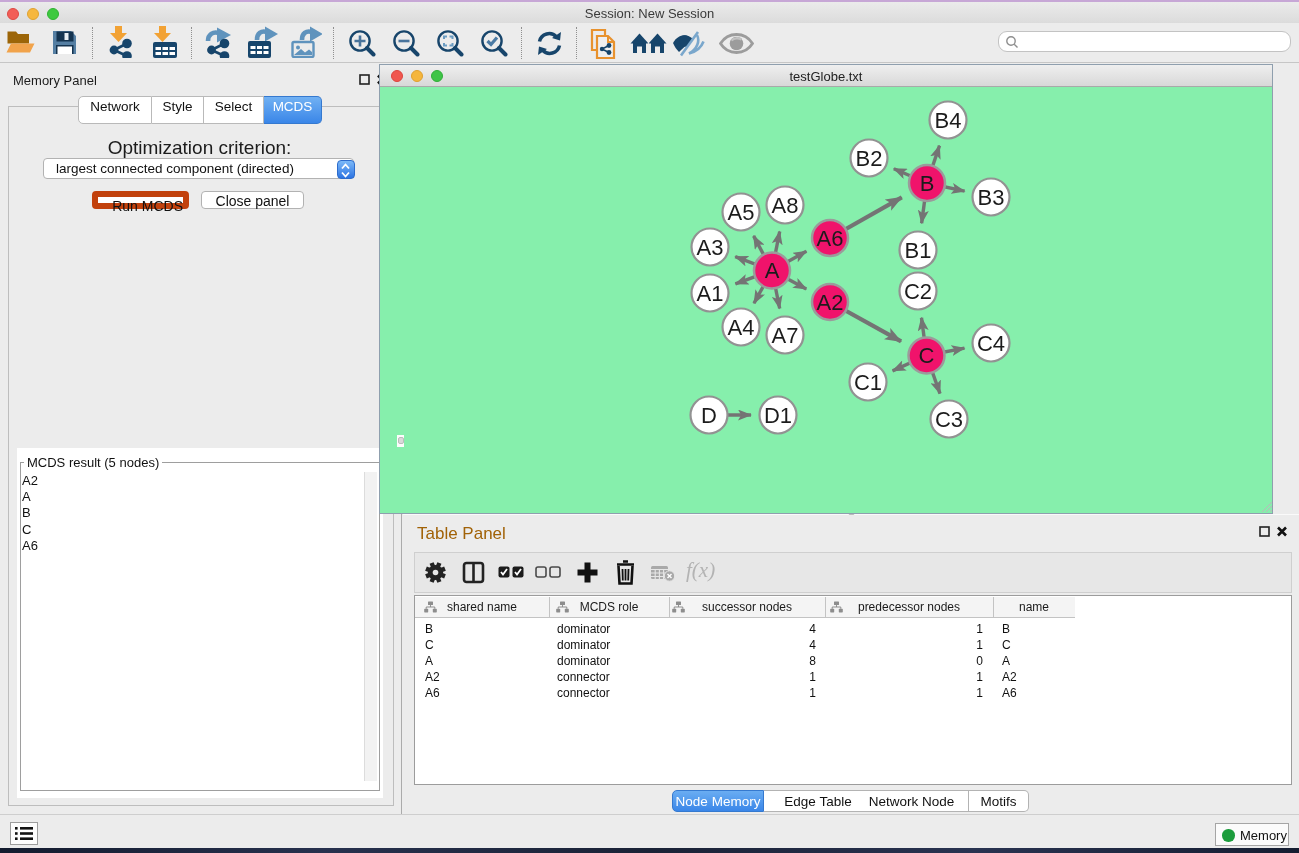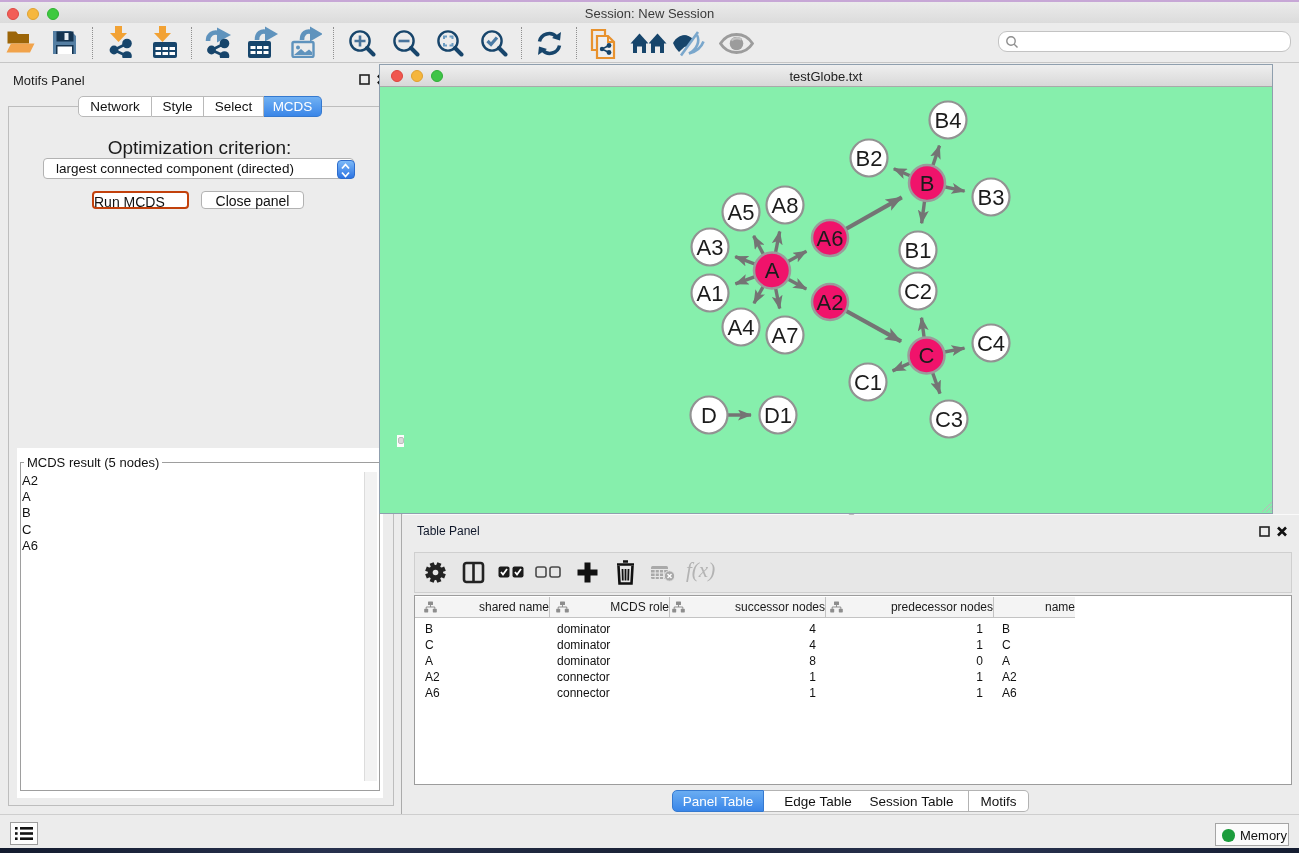--- a/index.html
+++ b/index.html
@@ -1,24 +1,24 @@
 <!DOCTYPE html>
 <html><head><meta charset="utf-8"><style>
 *{margin:0;padding:0;box-sizing:border-box}
 html,body{width:1299px;height:853px;overflow:hidden}
 body{font-family:"Liberation Sans",sans-serif;position:relative;background:#ececec}
 .abs{position:absolute}
 .tsep{position:absolute;top:27px;height:32px;width:0;border-left:1px dotted #8f8f8f}
 .light{width:12.5px;height:12.5px;border-radius:50%;position:absolute;top:5.5px}
 .ilight{width:12px;height:12px;border-radius:50%;position:absolute;top:69px}
-.tab{position:absolute;top:96px;height:21px;border:1px solid #b9b9b9;background:#fff;color:#111;
+.tab{position:absolute;top:96px;height:28px;border:1px solid #b9b9b9;background:#fff;color:#111;
  font-size:13.5px;text-align:center;line-height:20px}
 .btab{position:absolute;top:790px;height:22px;border:1px solid #b3b3b3;background:#fff;color:#111;
  font-size:13.5px;text-align:center;line-height:21px}
-.hcell{position:absolute;top:597px;height:21px;font-size:12px;color:#1a1a1a;text-align:right;line-height:21px}
+.hcell{position:absolute;top:597px;height:21px;font-size:12px;color:#1a1a1a;text-align:center;line-height:21px}
 .hsep{position:absolute;top:597px;height:21px;width:0;border-left:1px solid #c3c3c3}
 .row{position:absolute;font-size:12px;color:#111;height:16px;line-height:16px}
 .num{position:absolute;font-size:12px;color:#111;height:16px;line-height:16px;text-align:right}
 </style></head><body>
 
 <div class="abs" style="left:0;top:0;width:1299px;height:2px;background:#c7a7d6"></div>
 
 <div class="abs" style="left:0;top:2px;width:1299px;height:28px;background:linear-gradient(#ebebeb,#d7d7d7);border-bottom:1px solid #b4b4b4">
  <div class="light" style="left:6.5px;background:#f25e57;border:0.5px solid #dd4a44"></div>
  <div class="light" style="left:26.5px;background:#f6b73f;border:0.5px solid #e0a231"></div>
@@ -145,21 +145,21 @@
 <div class="tsep" style="left:576px"></div>
 
 <div class="abs" style="left:998px;top:31px;width:293px;height:21px;background:#fff;border:1px solid #c3c3c3;border-radius:9px">
  <svg width="14" height="14" style="position:absolute;left:6px;top:3px" viewBox="0 0 14 14">
   <circle cx="6" cy="6" r="4.2" fill="none" stroke="#8e8e8e" stroke-width="1.4"></circle>
   <path d="M9.2,9.2 L12.5,12.5" stroke="#8e8e8e" stroke-width="1.4"></path>
     </svg>
 </div>
 
 <div class="abs" style="left:0;top:64px;width:402px;height:750px;background:#ececec;border-right:1px solid #ababab">
- <div class="abs" style="left:13px;top:9px;font-size:13px;color:#1c1c1c">Motifs Panel</div>
+ <div class="abs" style="left:13px;top:9px;font-size:13px;color:#1c1c1c">Memory Panel</div>
  <svg class="abs" style="left:359px;top:10px" width="11" height="11" viewBox="0 0 11 11">
       <rect x="1" y="1" width="9" height="9" fill="none" stroke="#222" stroke-width="1.6"></rect>
     </svg>
  <svg class="abs" style="left:375.5px;top:10px" width="12" height="11" viewBox="0 0 12 11">
       <path d="M2,1.5 L10,9.5 M10,1.5 L2,9.5" stroke="#111" stroke-width="2.6"></path>
     </svg>
 
  <div class="abs" style="left:8px;top:42px;width:386px;height:700px;border:1px solid #bdbdbd"></div>
 </div>
 <div class="tab" style="left:78px;width:74px;border-radius:5px 0 0 5px">Network</div>
@@ -170,21 +170,21 @@
 
 <div class="abs" style="left:43px;top:158px;width:311px;height:21px;background:#fff;border:1px solid #b2b2b2;border-radius:4px">
  <div class="abs" style="left:12px;top:2px;font-size:13.5px;color:#111">largest connected component (directed)</div>
  <div class="abs" style="left:292.5px;top:0.5px;width:18px;height:19.5px;background:linear-gradient(#7cb9f8,#2d74e2);border-radius:4px;border:1px solid #2d6ccc">
   <svg width="15" height="19" viewBox="0 0 15 19" style="position:absolute;left:0.5px;top:0">
    <path d="M4,7.5 L7.5,3.5 L11,7.5" fill="none" stroke="#fff" stroke-width="1.8"></path>
    <path d="M4,11.5 L7.5,15.5 L11,11.5" fill="none" stroke="#fff" stroke-width="1.8"></path>
       </svg>
  </div>
 </div>
-<div class="abs" style="left:92px;top:191px;width:97px;height:18px;background:#fff;border:2px solid #c2410c;border-radius:4px;text-align:left;font-size:14px;line-height:18px;color:#111">Run MCDS</div>
+<div class="abs" style="left:92px;top:191px;width:97px;height:18px;background:#fff;border:6px solid #c2410c;border-radius:4px;text-align:right;font-size:14px;line-height:18px;color:#111">Run MCDS</div>
 <div class="abs" style="left:201px;top:191px;width:103px;height:18px;background:#fff;border:1px solid #b2b2b2;border-radius:4px;text-align:center;font-size:14px;line-height:18px;color:#111">Close panel</div>
 
 <div class="abs" style="left:17px;top:448px;width:366px;height:350px;background:#fff"></div>
 <div class="abs" style="left:20px;top:462px;width:360px;height:329px;border:1px solid #9e9e9e"></div>
 <div class="abs" style="left:24px;top:455px;background:#fff;padding:0 3px;font-size:13px;color:#111">MCDS result (5 nodes)</div>
 <div class="abs" style="left:364px;top:472px;width:13px;height:309px;background:#f2f2f2;border-left:1px solid #dcdcdc"></div>
 <div class="abs" style="left:22px;top:473px;font-size:13px;color:#111;line-height:16.2px">A2<br>A<br>B<br>C<br>A6</div>
 
 <div class="abs" style="left:379px;top:64px;width:894px;height:450px;background:#86efac;border:1px solid #8f9fae">
  <div class="abs" style="left:0;top:0;width:892px;height:22px;background:linear-gradient(#efefef,#d8d8d8);border-bottom:1px solid #a9a9a9">
@@ -269,21 +269,21 @@
 <circle cx="375.0" cy="328.0" r="18.5" fill="#fff" stroke="#929292" stroke-width="2.2"></circle>
 <text x="375.0" y="335.5" text-anchor="middle" font-family="Liberation Sans, sans-serif" font-size="22" fill="#1c1c1c">D1</text>
 </svg>
 
 <div class="abs" style="left:403px;top:514px;width:896px;height:5px;background:#fafafa"></div>
 <div class="abs" style="left:397px;top:434.5px;width:7px;height:12px;background:#fdfdfd"></div>
 <div class="abs" style="left:398px;top:437px;width:5.5px;height:6.5px;background:#d9d9d9;border:1px solid #bcbcbc;border-radius:2px"></div>
 <div class="abs" style="left:847.5px;top:513.5px;width:7px;height:5px;background:#d9d9d9;border:1px solid #bcbcbc;border-radius:2px"></div>
 
 <div class="abs" style="left:403px;top:515px;width:896px;height:299px;background:#ececec">
- <div class="abs" style="left:14px;top:9px;font-size:12px;color:#0f172a">Table Panel</div>
+ <div class="abs" style="left:14px;top:9px;font-size:17px;color:#a16207">Table Panel</div>
  <svg class="abs" style="left:856px;top:11px" width="11" height="11" viewBox="0 0 11 11">
       <rect x="1" y="1" width="9" height="9" fill="none" stroke="#222" stroke-width="1.6"></rect>
     </svg>
  <svg class="abs" style="left:873px;top:11px" width="12" height="11" viewBox="0 0 12 11">
       <path d="M2,1.5 L10,9.5 M10,1.5 L2,9.5" stroke="#111" stroke-width="2.6"></path>
     </svg>
  <div class="abs" style="left:11px;top:37px;width:878px;height:41px;background:#e7e7e7;border:1px solid #cfcfcf"></div>
  <div class="abs" style="left:11px;top:80px;width:878px;height:190px;background:#fff;border:1px solid #9c9c9c"></div>
 </div>
 
@@ -374,23 +374,23 @@
 <div class="row" style="left:557px;top:669px">connector</div>
 <div class="num" style="left:716px;top:669px;width:100px">1</div>
 <div class="num" style="left:883px;top:669px;width:100px">1</div>
 <div class="row" style="left:1002px;top:669px">A2</div>
 <div class="row" style="left:425px;top:685px">A6</div>
 <div class="row" style="left:557px;top:685px">connector</div>
 <div class="num" style="left:716px;top:685px;width:100px">1</div>
 <div class="num" style="left:883px;top:685px;width:100px">1</div>
 <div class="row" style="left:1002px;top:685px">A6</div>
 
-<div class="btab" style="left:672px;width:92px;border-radius:5px 0 0 5px;background:linear-gradient(#6aadf2,#3a86e8);color:#fff;border-color:#3579cf">Panel Table</div>
+<div class="btab" style="left:672px;width:92px;border-radius:5px 0 0 5px;background:linear-gradient(#6aadf2,#3a86e8);color:#fff;border-color:#3579cf">Node Memory</div>
 <div class="btab" style="left:764px;width:109px;border-left:none">Edge Table</div>
-<div class="btab" style="left:855px;width:114px;border-left:none">Session Table</div>
+<div class="btab" style="left:855px;width:114px;border-left:none">Network Node</div>
 <div class="btab" style="left:969px;width:60px;border-left:none;border-radius:0 5px 5px 0">Motifs</div>
 
 <div class="abs" style="left:0;top:814px;width:1299px;height:38px;background:#ececec;border-top:1px solid #cecece">
  <div class="abs" style="left:10px;top:7px;width:28px;height:23px;background:#fdfdfd;border:1px solid #9d9d9d">
   <svg width="18" height="15" viewBox="0 0 18 15" style="position:absolute;left:4px;top:3px">
    <g fill="#111">
           <rect x="0" y="1" width="2.6" height="2.6"></rect>
           <rect x="0" y="6.2" width="2.6" height="2.6"></rect>
           <rect x="0" y="11.4" width="2.6" height="2.6"></rect>
    <rect x="5" y="1" width="13" height="2.6"></rect>

